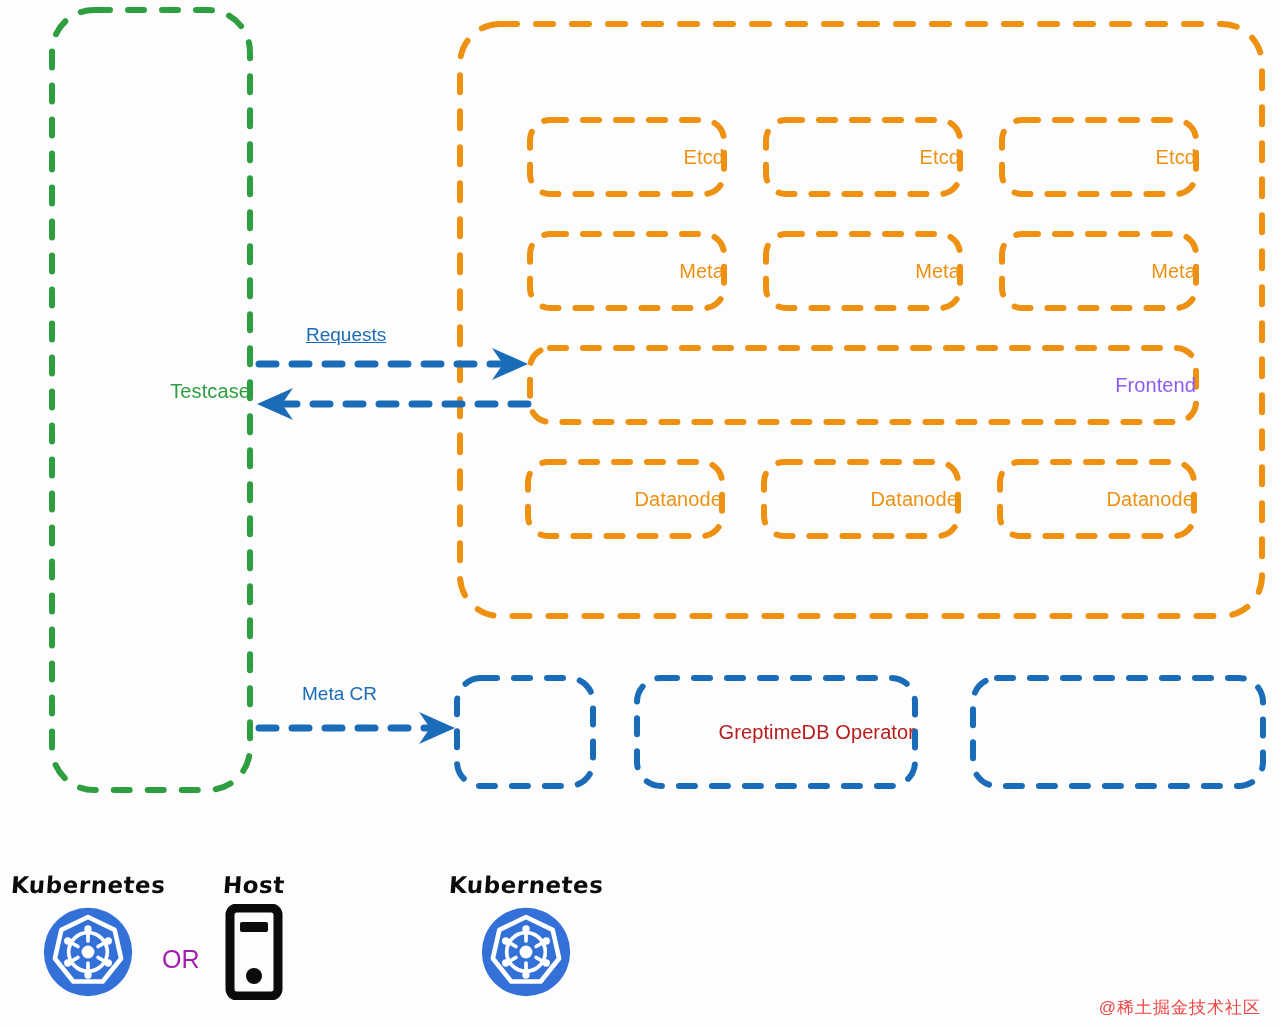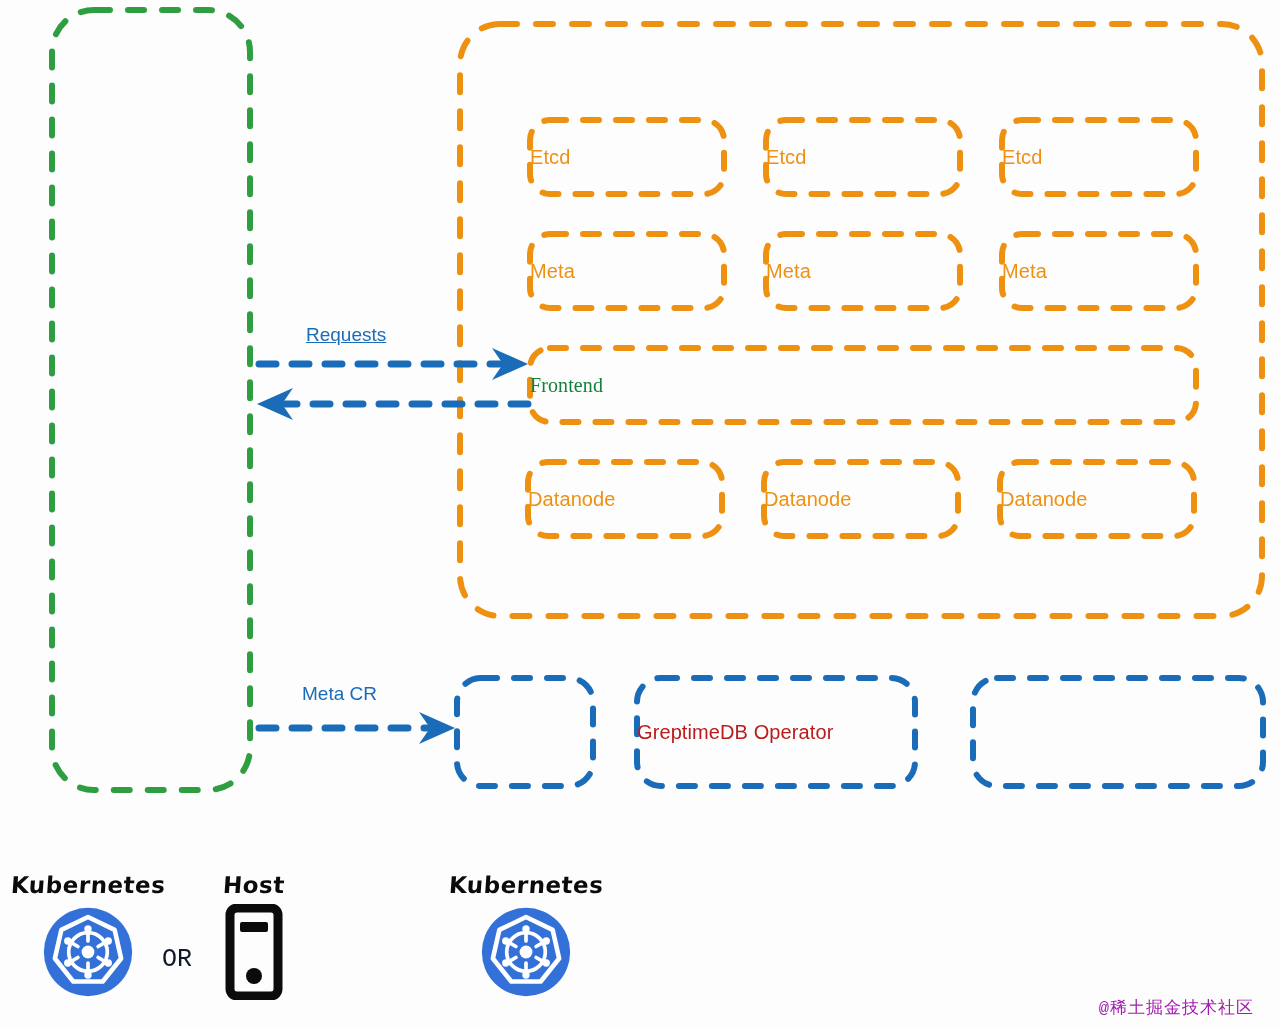--- a/index.html
+++ b/index.html
@@ -26,21 +26,21 @@
     inset: 0;
     width: 1280px;
     height: 1027px;
     pointer-events: none;
   }
   .node {
     position: absolute;
     box-sizing: border-box;
     display: flex;
     align-items: center;
-    justify-content: flex-start;
+    justify-content: flex-end;
     text-align: center;
   }
   .node-label {
     font-size: 20px;
     line-height: 1.2;
     letter-spacing: 0.1px;
     white-space: nowrap;
   }
 
   
@@ -61,30 +61,30 @@
     font-family: "DejaVu Sans", sans-serif;
     font-weight: bold;
     font-size: 23px;
     color: #0b0b0b;
     letter-spacing: 0.5px;
     transform: skewX(-4deg);
   }
   .or-text {
     position: absolute;
     font-size: 25px;
-    color: #0f172a;
-    font-family: Liberation Mono, monospace;
+    color: #a21caf;
+    font-family: Liberation Sans, sans-serif;
   }
   .watermark {
     position: absolute;
-    right: 26px;
+    right: 19px;
     bottom: 8px;
     font-size: 17px;
-    color: #a21caf;
-    font-family: Liberation Mono, monospace;
+    color: #ef4444;
+    font-family: Liberation Sans, sans-serif;
     letter-spacing: 1px;
     user-select: none;
   }
 </style>
 </head>
 <body>
 
 <div id="canvas">
 
   <svg class="layer" viewBox="0 0 1280 1027" xmlns="http://www.w3.org/2000/svg">
@@ -117,20 +117,23 @@
     <line x1="259" y1="364" x2="500" y2="364" stroke="#1b6cb8" stroke-width="7" stroke-linecap="round" stroke-dasharray="17 16"></line>
     <path d="M 492 348 L 528 364 L 492 380 L 503 364 Z" fill="#1b6cb8"></path>
 
     <line x1="528" y1="404" x2="285" y2="404" stroke="#1b6cb8" stroke-width="7" stroke-linecap="round" stroke-dasharray="17 16"></line>
     <path d="M 293 388 L 257 404 L 293 420 L 282 404 Z" fill="#1b6cb8"></path>
 
     <line x1="259" y1="728" x2="427" y2="728" stroke="#1b6cb8" stroke-width="7" stroke-linecap="round" stroke-dasharray="17 16"></line>
     <path d="M 419 712 L 455 728 L 419 744 L 430 728 Z" fill="#1b6cb8"></path>
   </svg>
 
+  <div class="node" style="left:52px; top:376px; width:198px; height:30px;">
+    <span class="node-label" style="color:#2f9e41;">Testcase</span>
+  </div>
 
   <div class="node" style="left:530px; top:120px; width:194px; height:74px;">
     <span class="node-label" style="color:#ee9110;">Etcd</span>
   </div>
   <div class="node" style="left:766px; top:120px; width:194px; height:74px;">
     <span class="node-label" style="color:#ee9110;">Etcd</span>
   </div>
   <div class="node" style="left:1002px; top:120px; width:194px; height:74px;">
     <span class="node-label" style="color:#ee9110;">Etcd</span>
   </div>
@@ -139,21 +142,21 @@
     <span class="node-label" style="color:#ee9110;">Meta</span>
   </div>
   <div class="node" style="left:766px; top:234px; width:194px; height:74px;">
     <span class="node-label" style="color:#ee9110;">Meta</span>
   </div>
   <div class="node" style="left:1002px; top:234px; width:194px; height:74px;">
     <span class="node-label" style="color:#ee9110;">Meta</span>
   </div>
 
   <div class="node" style="left:530px; top:348px; width:666px; height:74px;">
-    <span class="node-label" style="color:#15803d;font-family:Liberation Serif, serif;">Frontend</span>
+    <span class="node-label" style="color:#8b5cf6;">Frontend</span>
   </div>
 
   <div class="node" style="left:528px; top:462px; width:194px; height:74px;">
     <span class="node-label" style="color:#ee9110;">Datanode</span>
   </div>
   <div class="node" style="left:764px; top:462px; width:194px; height:74px;">
     <span class="node-label" style="color:#ee9110;">Datanode</span>
   </div>
   <div class="node" style="left:1000px; top:462px; width:194px; height:74px;">
     <span class="node-label" style="color:#ee9110;">Datanode</span>

